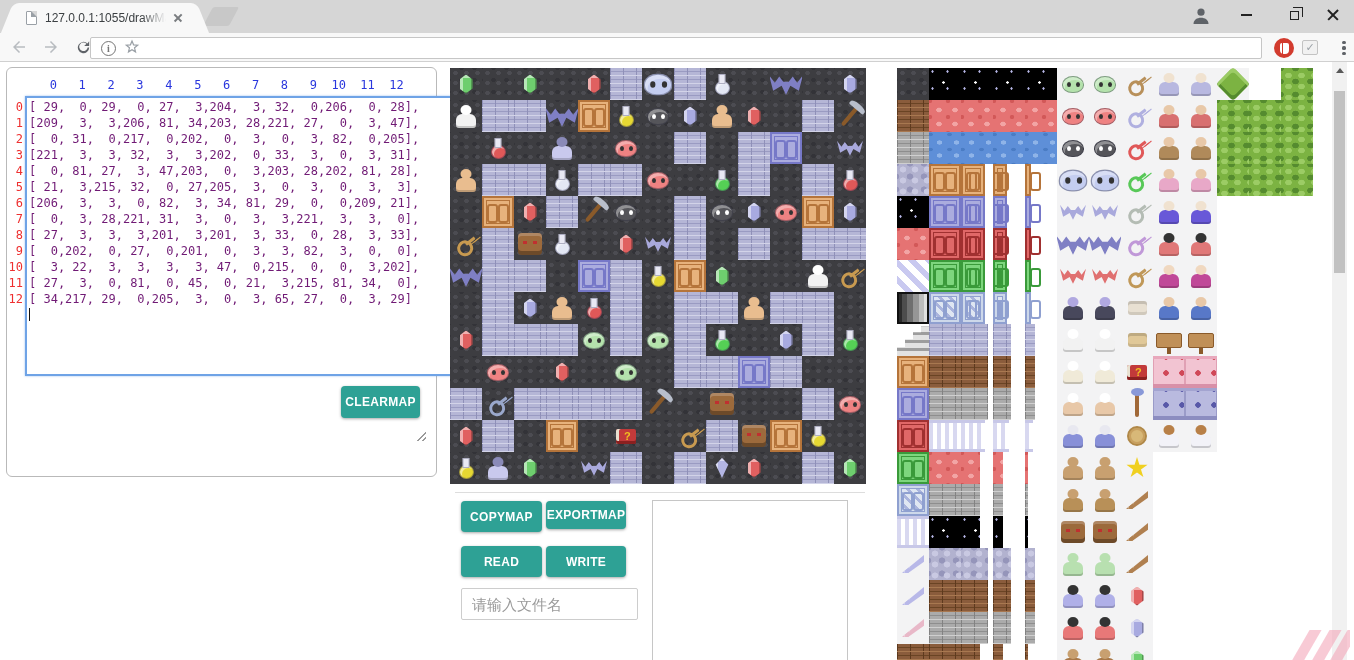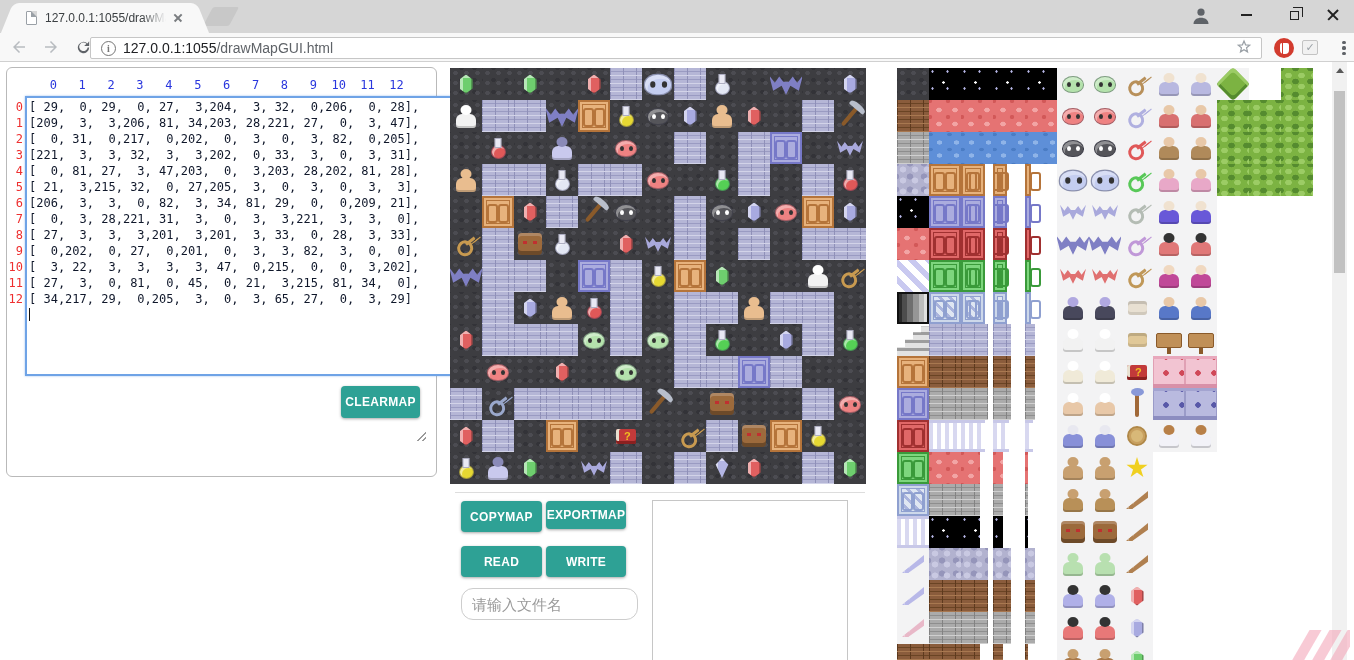--- a/index.html
+++ b/index.html
@@ -53,21 +53,21 @@
     align-items:center; justify-content:space-between; padding:2px 0; }
   .menu-dots i { width:3.2px; height:3.2px; border-radius:50%; background:#5f6368; }
 
   
   .left-panel { position:absolute; left:6px; top:67px; width:431px; height:410px;
     border:1px solid #b9b9b9; border-radius:6px; background:#fff; }
   .mono { font-family:"DejaVu Sans Mono","Liberation Mono",monospace; font-size:12px; line-height:16px; }
   .col-head { position:absolute; left:21px; top:9px; color:#2936dd; white-space:pre; }
   .row-head { position:absolute; left:0px; top:31px; width:16px; text-align:right; color:#ee2f2f; white-space:pre; }
   .matrix-ta { position:absolute; left:18px; top:28px; width:460px; height:280px; resize:none;
-    border:2px solid #6fa3e6; border-radius:0; outline:none; padding:1px 2px; color:#0f172a;
+    border:2px solid #6fa3e6; border-radius:0; outline:none; padding:1px 2px; color:#701a75;
     overflow:hidden; box-shadow:0 0 2px rgba(90,150,230,.6); }
   .ta-grip { position:absolute; left:408px; top:362px; width:11px; height:11px;
     background:repeating-linear-gradient(135deg,transparent 0 2px,#9a9a9a 2px 3.5px); clip-path:polygon(100% 0,100% 100%,0 100%); }
   .caret { position:absolute; left:22px; top:240px; width:1px; height:13px; background:#111; }
   .error-msg { position:absolute; left:8px; top:324px; width:332px; font-size:15px; font-weight:bold;
     color:#c21313; line-height:20px; }
   .teal-btn { background:#2ea195; color:#fff; font-weight:bold; font-size:12px; letter-spacing:.3px;
     border:none; border-radius:4px; box-shadow:0 1px 3px rgba(0,0,0,.35); text-align:center; cursor:pointer;
     font-family:"Liberation Sans",sans-serif; }
   .copymap { position:absolute; left:334px; top:318px; width:79px; height:32px; }
@@ -190,21 +190,21 @@
   .sp-treeD { width:24px; height:24px; background:#7cb342; transform:rotate(45deg); border-radius:4px;
     box-shadow:inset 3px 3px 0 #9ccc65, inset -3px -3px 0 #558b2f; }
 
   
   .divider { position:absolute; left:455px; top:492px; width:410px; border-top:1px solid #ddd; }
   .btn-clearmap  { position:absolute; left:461px; top:501px; width:81px; height:31px; }
   .btn-exportmap { position:absolute; left:546px; top:501px; width:80px; height:28px; }
   .btn-read      { position:absolute; left:461px; top:546px; width:81px; height:31px; }
   .btn-write     { position:absolute; left:546px; top:546px; width:80px; height:31px; }
   .file-input { position:absolute; left:461px; top:588px; width:177px; height:32px; border:1px solid #cdcdcd;
-    border-radius:12px; padding:0 10px; font-size:15px; color:#333; font-family:"Liberation Sans",sans-serif; }
+    border-radius:2px; padding:0 10px; font-size:15px; color:#333; font-family:"Liberation Sans",sans-serif; }
   .file-input::placeholder { color:#9a9a9a; }
   .output-box { position:absolute; left:652px; top:500px; width:196px; height:175px; border:1px solid #c6c6c6; background:#fff; }
 
   
   .tileset { position:absolute; left:897px; top:68px; width:416px; height:592px; display:grid;
     grid-template-columns:repeat(13,32px); grid-auto-rows:32px; overflow:hidden; }
 
   
   .scrollbar { position:absolute; left:1332px; top:62px; width:15px; height:598px; background:#f1f1f1; }
   .sb-up { position:absolute; left:0; top:0; width:15px; height:16px; display:flex; align-items:center; justify-content:center; }
@@ -253,21 +253,20 @@
         <path d="M20 11H7.8l5.6-5.6L12 4l-8 8 8 8 1.4-1.4L7.8 13H20z" fill="#b8bcc0"></path>
       </svg>
   </div>
   <div class="navbtn">
     <svg width="17" height="17" viewBox="0 0 24 24">
         <path d="M17.65 6.35A8 8 0 1 0 20 12h-2.1a6 6 0 1 1-1.66-5.24L13 10h7V3z" fill="#5f6368"></path>
       </svg>
   </div>
   <div class="omnibox">
     <span class="info-ico">i</span>
-    <span class="url"><span>127.0.0.1:1055</span><span class="path">/drawMapGUI.html</span></span>
     <span class="star-btn">
       <svg width="18" height="18" viewBox="0 0 24 24">
           <path d="M12 4l2.1 5.1 5.5.4-4.2 3.6 1.3 5.4L12 15.6l-4.7 2.9 1.3-5.4-4.2-3.6 5.5-.4z" fill="none" stroke="#9aa0a6" stroke-width="1.6"></path>
         </svg>
     </span>
   </div>
   <div class="ext-hand">
       <span class="palm"></span>
     </div>
   <div class="ext-check">✓</div>

